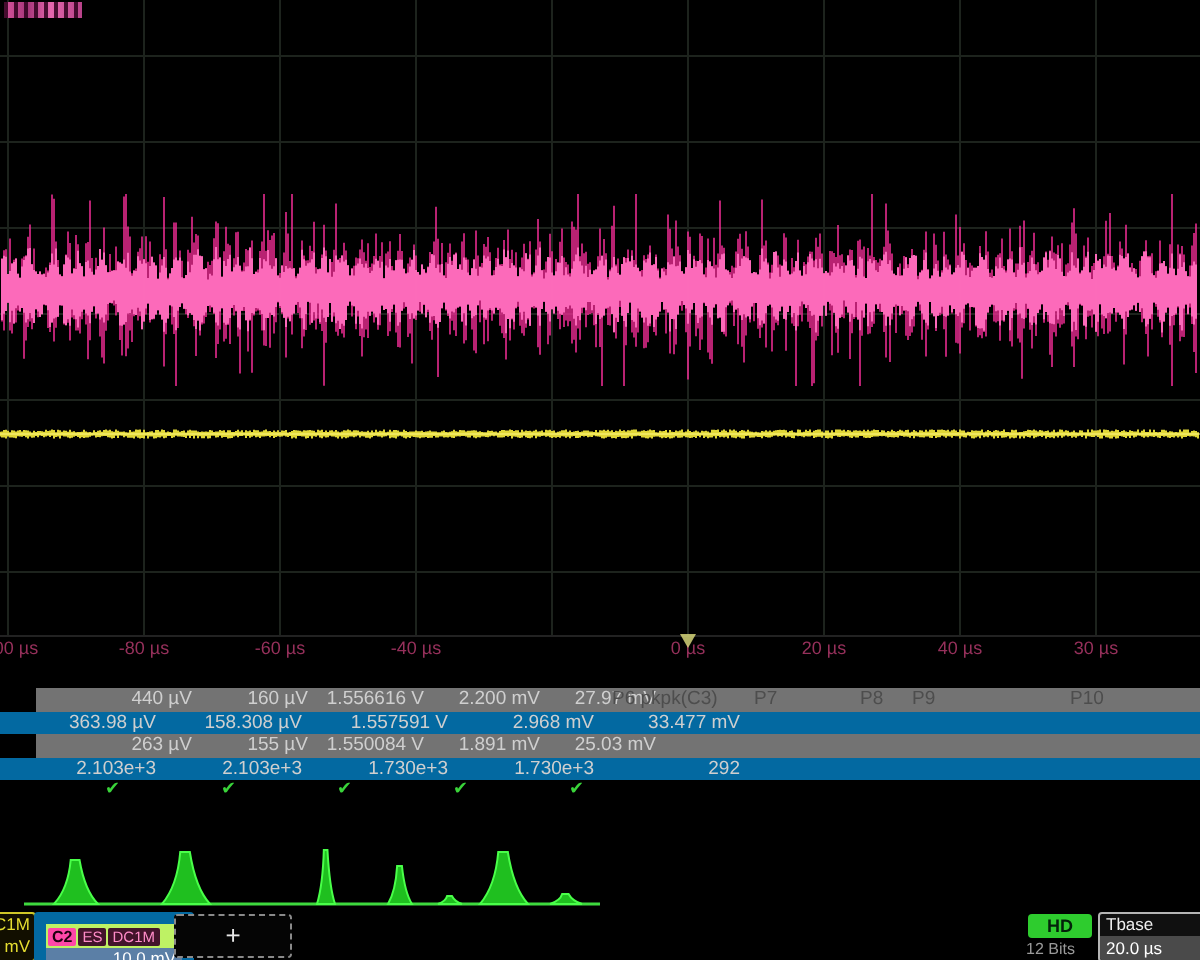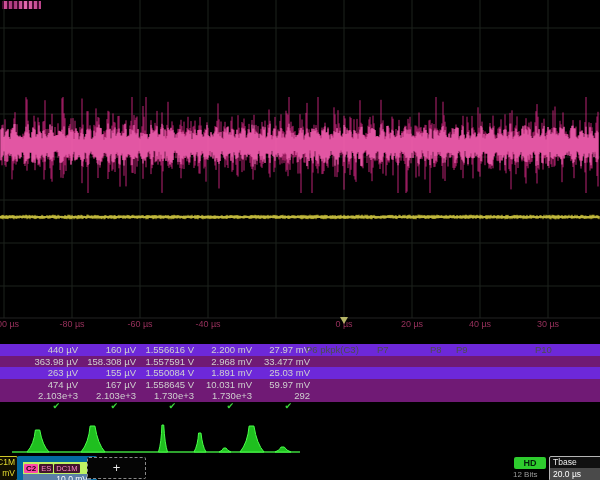--- a/index.html
+++ b/index.html
@@ -21,22 +21,22 @@
   .trig-marker{position:absolute;left:340px;top:317px;width:0;height:0;
     border-left:4px solid transparent;border-right:4px solid transparent;
     border-top:7px solid #d3d378;opacity:.85;}
 
   
   .mtable{position:absolute;left:0;top:344px;width:600px;}
   .mrow{display:grid;grid-template-columns:80px 58px 58px 58px 58px;
     height:11.5px;line-height:11.5px;font-size:9.5px;color:#cfcfcf;}
   .mrow span{text-align:right;padding-right:2px;white-space:nowrap;overflow:hidden;}
   .mrow.header{height:12px;line-height:12px;color:#dedede;}
-  .mrow.stripe{background:#6d28d9;}
-  .mrow.dark{background:#701a75;}
+  .mrow.stripe{background:#737373;margin-left:18px;}
+  .mrow.dark{background:#0369a1;gap:15px;}
   .status-row{display:grid;grid-template-columns:80px 58px 58px 58px 58px;height:10px;}
   .status-row span{text-align:right;padding-right:20px;color:#3ad43a;font-size:9px;line-height:9px;}
   .dim-header{position:absolute;top:344px;font-size:9.5px;color:#4d4d4d;white-space:nowrap;}
 
   
   .ch-box{position:absolute;top:456px;height:23px;border-radius:2px;font-size:8.5px;overflow:hidden;}
   .c1-box{left:-44px;width:60px;border:1px solid #cfc728;background:#120f00;color:#e6de30;}
   .c1-box .r1,.c1-box .r2{height:11px;line-height:11px;text-align:right;padding-right:2px;}
   .c2-box{left:17px;width:68px;border:6px solid #0369a1;background:#bef264;}
   .c2-box .r1{height:10px;display:flex;gap:1px;align-items:center;padding:1px 1px 0 1px;}
@@ -100,27 +100,20 @@
           <span>33.477 mV</span>
         </div>
         <div class="mrow stripe">
           <span>263 µV</span>
           <span>155 µV</span>
           <span>1.550084 V</span>
           <span>1.891 mV</span>
           <span>25.03 mV</span>
         </div>
         <div class="mrow dark">
-          <span>474 µV</span>
-          <span>167 µV</span>
-          <span>1.558645 V</span>
-          <span>10.031 mV</span>
-          <span>59.97 mV</span>
-        </div>
-        <div class="mrow dark">
           <span>2.103e+3</span>
           <span>2.103e+3</span>
           <span>1.730e+3</span>
           <span>1.730e+3</span>
           <span>292</span>
         </div>
       </div>
     <div class="status-row" id="mstatus">
         <span>✔</span>
         <span>✔</span>

